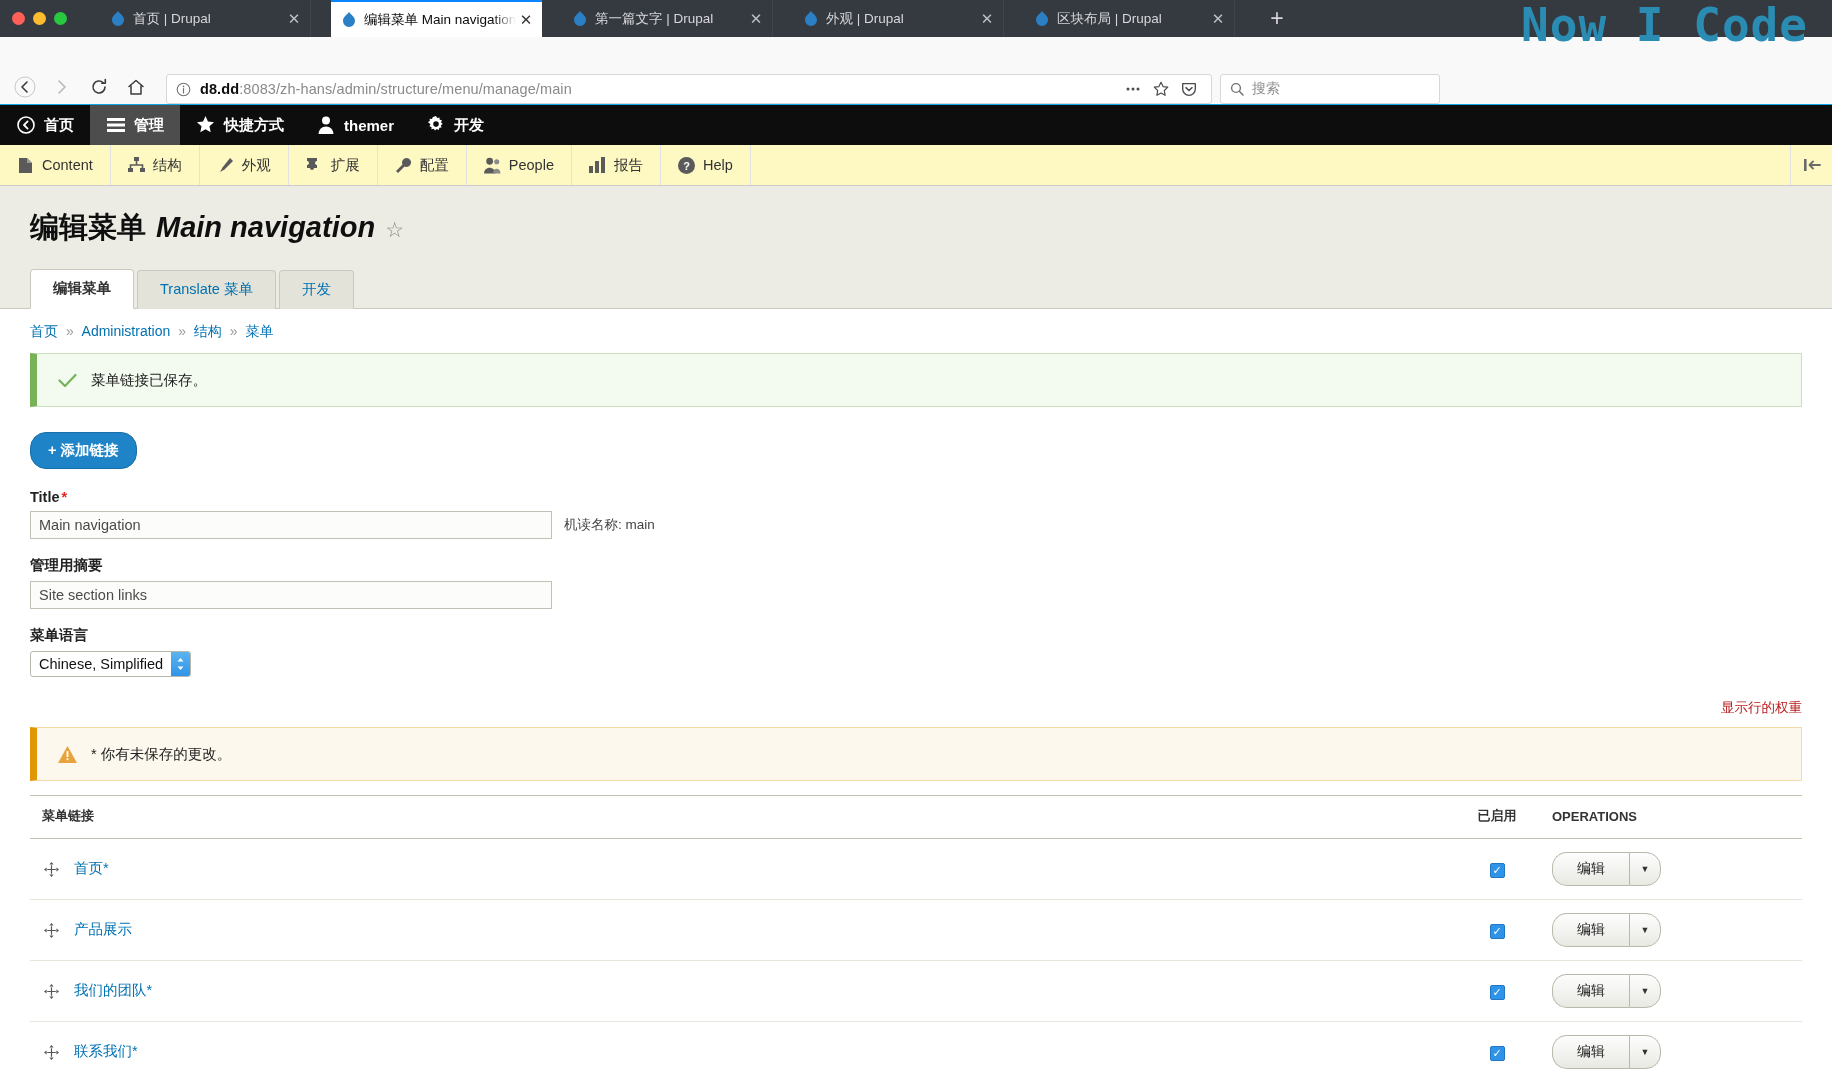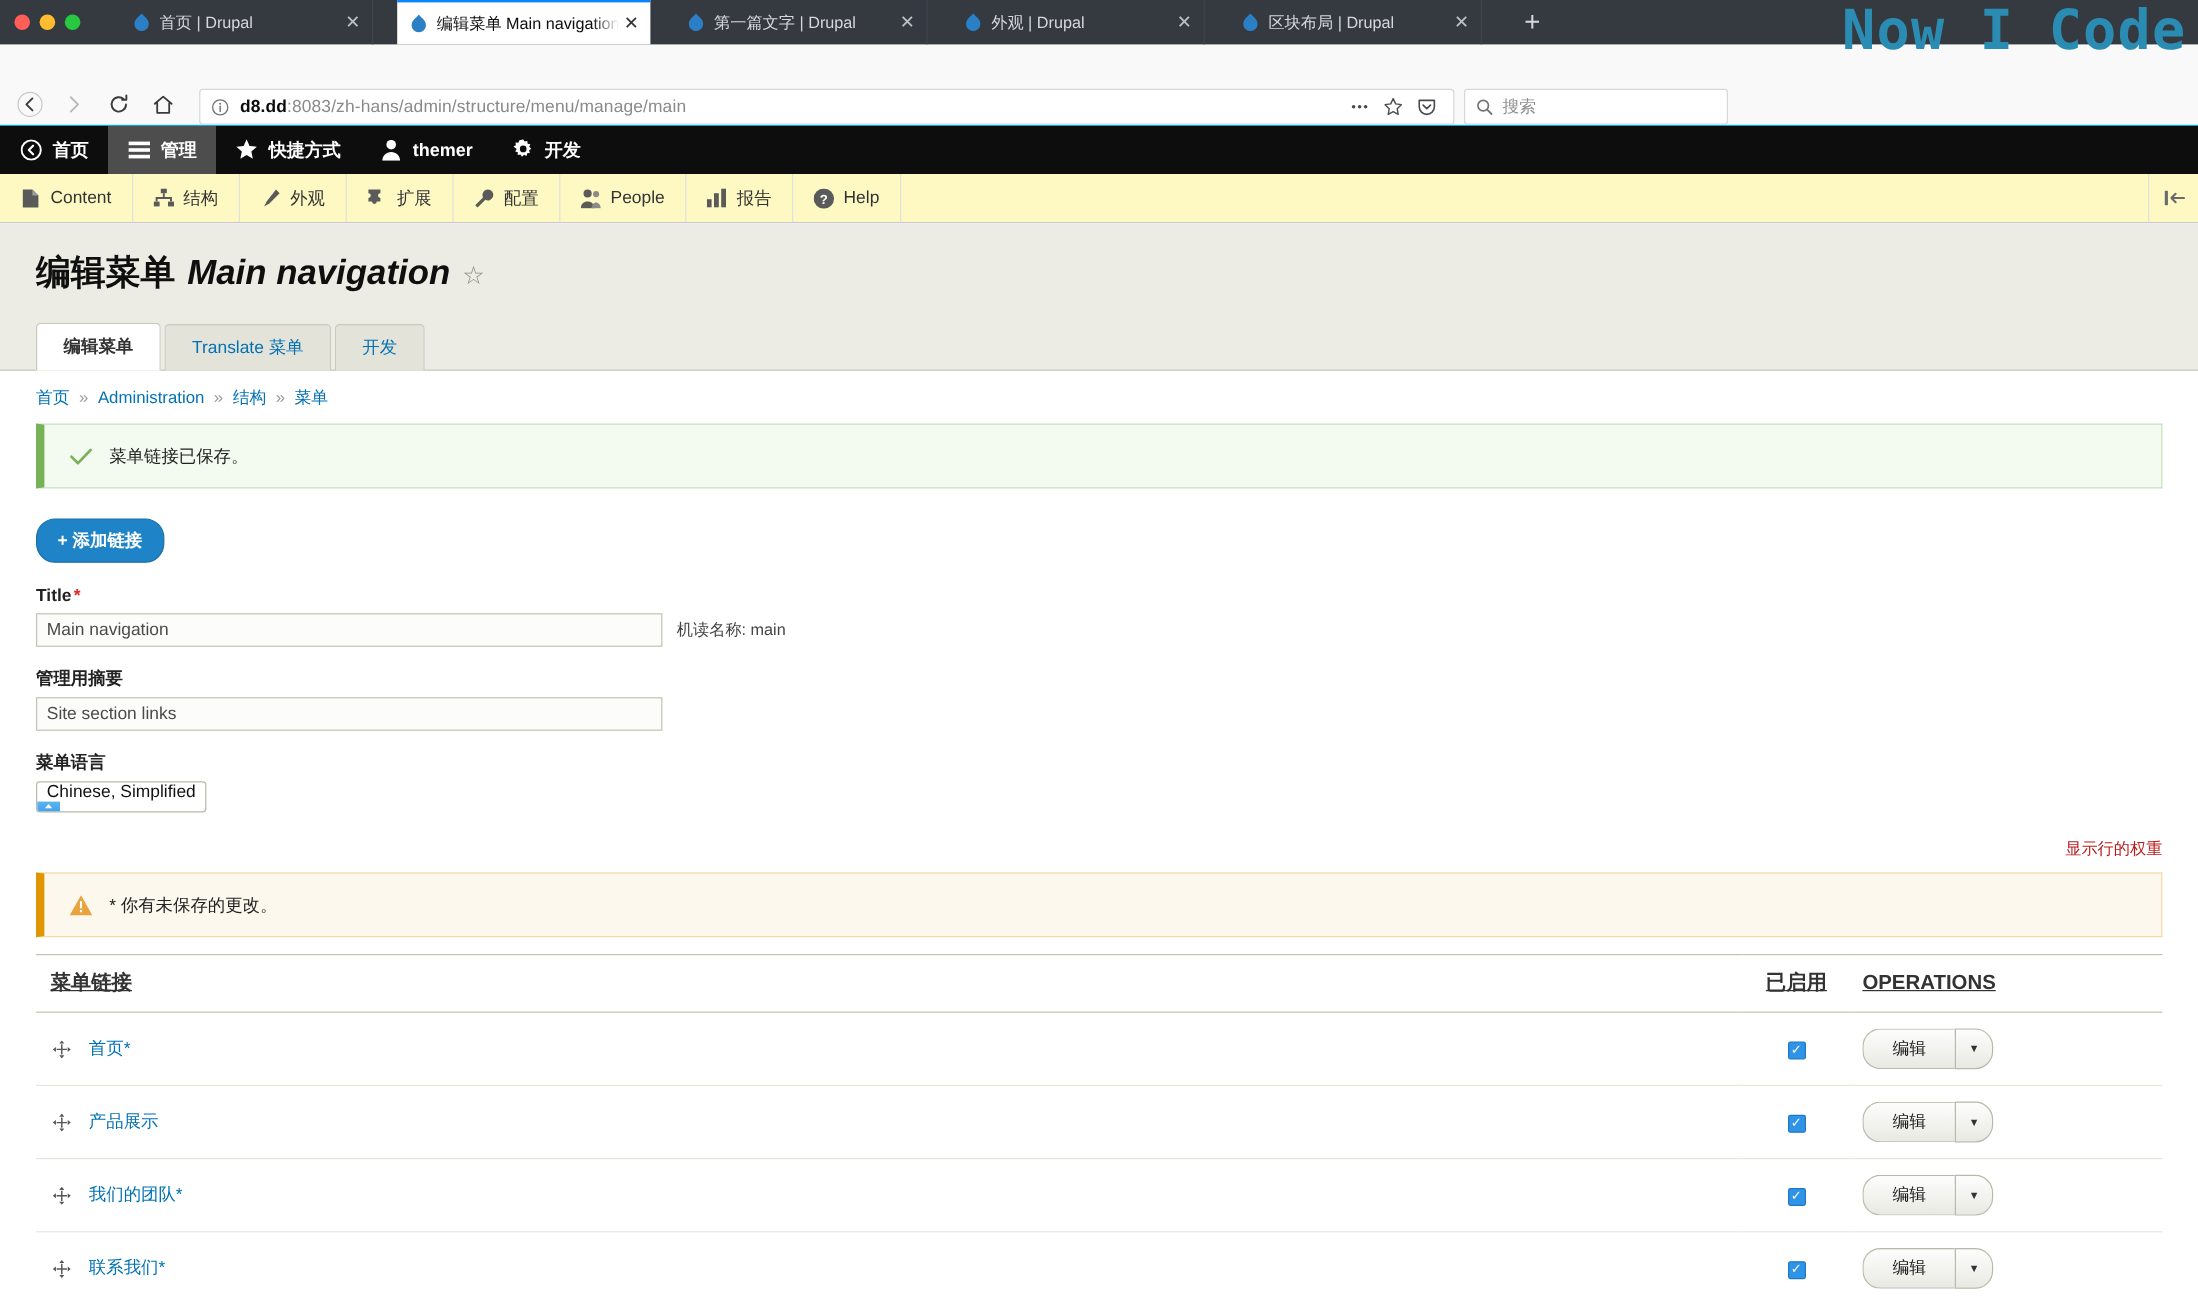--- a/index.html
+++ b/index.html
@@ -128,21 +128,21 @@
     border-radius: 3px;
     display: flex; align-items: center;
     padding: 0 9px;
   }
   #searchbar .s-icon { margin-right: 8px; color: #737373; display:flex; }
   #search-placeholder { font-size: 14px; color: #8f8f8f; }
 
   
   #watermark {
     position: absolute;
-    top: 2px; right: 10px;
+    top: 2px; right: 24px;
     font-family: "DejaVu Sans Mono", monospace;
     font-weight: bold;
     font-size: 46px;
     letter-spacing: 1px;
     color: #2b8cb3;
     line-height: 1;
     z-index: 50;
     white-space: nowrap;
   }
 
@@ -269,46 +269,44 @@
     font-family: "Liberation Sans", sans-serif;
   }
   .field-row { display: flex; align-items: center; gap: 12px; margin-bottom: 17px; }
   #machine-name { font-size: 13.5px; color: #444; }
 
   #lang-select-wrap {
     display: inline-flex; align-items: stretch;
     border: 1px solid #b8b8ac; border-radius: 3px;
     background: #fff; height: 26px; overflow: hidden;
     margin-bottom: 6px;
-    flex-direction: column;
   }
   #lang-select-value { padding: 0 8px; font-size: 14.5px; color: #111; display:flex; align-items:center; }
   #lang-select-arrows {
     width: 19px;
     background: linear-gradient(#5bb3f0,#2f94e8);
     display: flex; flex-direction: column; align-items: center; justify-content: center;
     color: #fff; font-size: 8px; line-height: 7px;
   }
 
   #show-weights {
     text-align: right; font-size: 13.5px;
     color: #b91c1c; padding: 16px 0 10px 0;
   }
 
   
   table#menu-table { width: 100%; border-collapse: collapse; }
   #menu-table thead th {
     text-align: left;
-    font-size: 17px; font-weight: bold;
+    font-size: 13px; font-weight: bold;
     color: #333;
     padding: 11px 0 13px 12px;
     border-bottom: 1px solid #c2c2b4;
     border-top: 1px solid #c2c2b4;
     background: #fff;
-    text-decoration: underline;
   }
   #menu-table tbody td {
     padding: 13px 0 13px 12px;
     border-bottom: 1px solid #e6e6dd;
     font-size: 14.5px;
     vertical-align: middle;
     background: #fff;
   }
   #menu-table tbody tr.highlight td { background: #fbfbd7; }
   .col-enabled { width: 90px; text-align: center !important; padding-left: 0 !important; }

